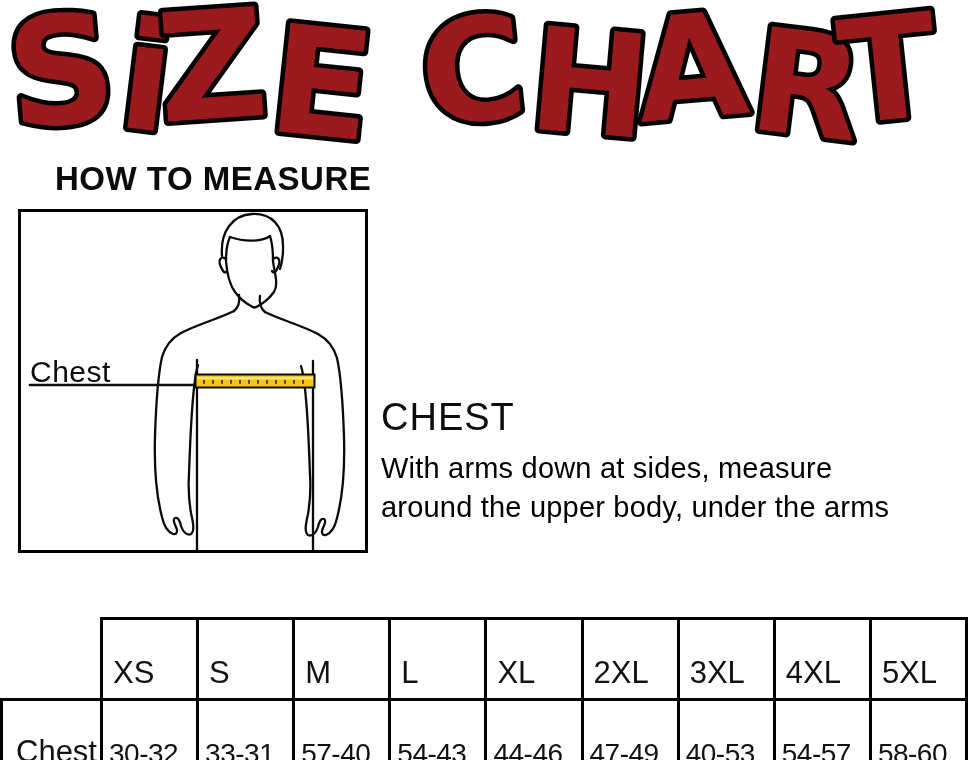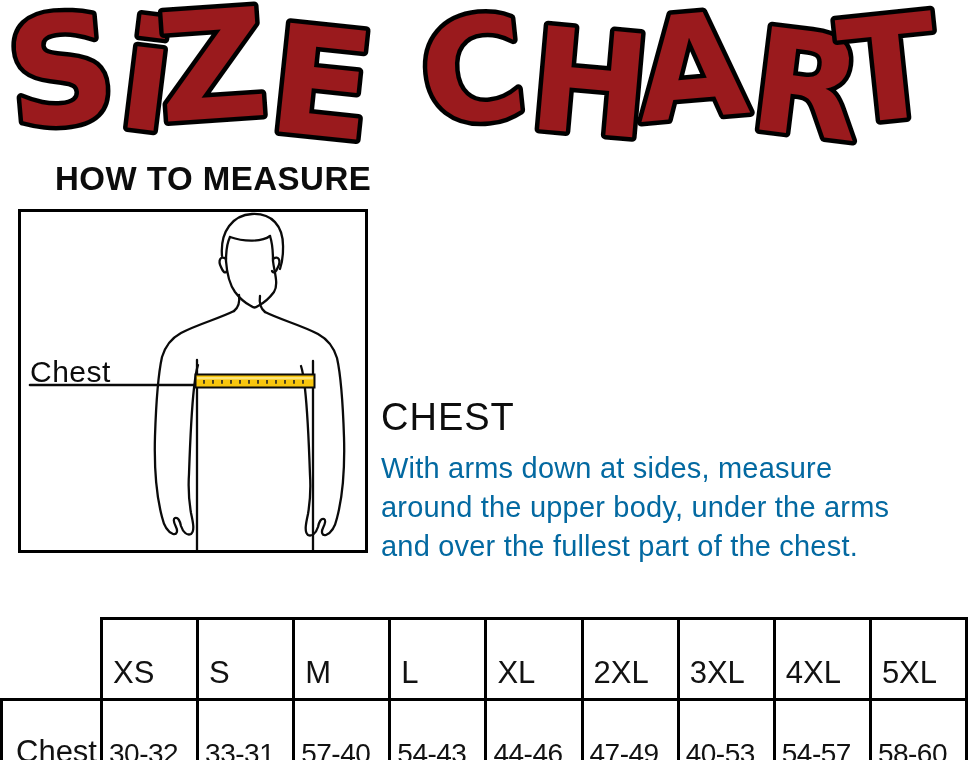--- a/index.html
+++ b/index.html
@@ -19,21 +19,21 @@
   
   #diagram-box { position: absolute; left: 18px; top: 209px; width: 350px; height: 344px;
     border: 3px solid #000; background: #fff; }
   #diagram-box svg { position: absolute; left: 0; top: 0; display: block; }
   #chest-label { position: absolute; left: 9px; top: 143px; font-size: 30px; color: #0c0c0c; letter-spacing: 0.5px; }
 
   
   #chest-heading { position: absolute; left: 381px; top: 396px; font-size: 38px; font-weight: 400;
     letter-spacing: 1px; color: #0d0d0d; }
   #chest-desc { position: absolute; left: 381px; top: 449px; font-size: 29px; line-height: 39px;
-    color: #0369a1; white-space: nowrap; font-weight: 400; letter-spacing: 0.2px; }
+    color: #000000; white-space: nowrap; font-weight: 400; letter-spacing: 0.2px; }
 
   
   #size-table { position: absolute; left: 0; top: 597px; width: 968px;
     border-collapse: collapse; table-layout: fixed; background: transparent; margin-top: 20px; }
   #size-table td { border: 3px solid #000; vertical-align: bottom; background: #fff;
     font-size: 31px; color: #121212; padding: 0 0 7px 10px; overflow: hidden; }
   #size-table tr.header-row { height: 81px; }
   #size-table tr.value-row { height: 79px; }
   #size-table td.stub { border: none; background: transparent; }
   #size-table td.row-label { padding-left: 13px; font-size: 31px; }
@@ -109,21 +109,20 @@
         </g>
       </g>
     </svg>
     <span id="chest-label">Chest</span>
   </div>
 
   <div id="chest-heading">CHEST</div>
   <div id="chest-desc">
     <div>With arms down at sides, measure</div>
     <div>around the upper body, under the arms</div>
-    <div>and over the fullest part of the chest.</div>
   </div>
 
   <table id="size-table">
     <colgroup>
       <col style="width:100px">
       <col>
         <col>
         <col>
         <col>
         <col>

